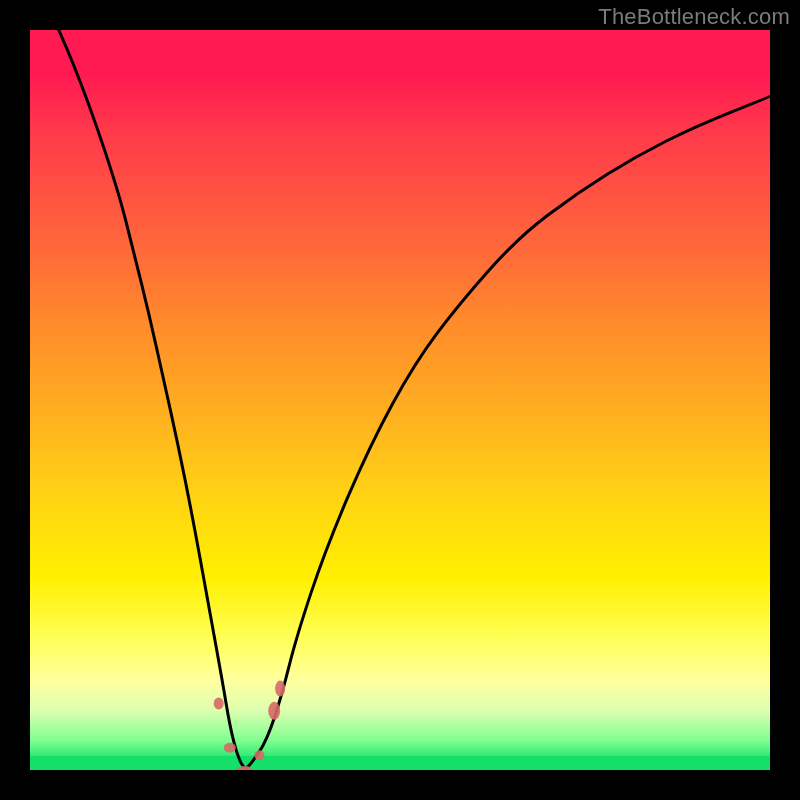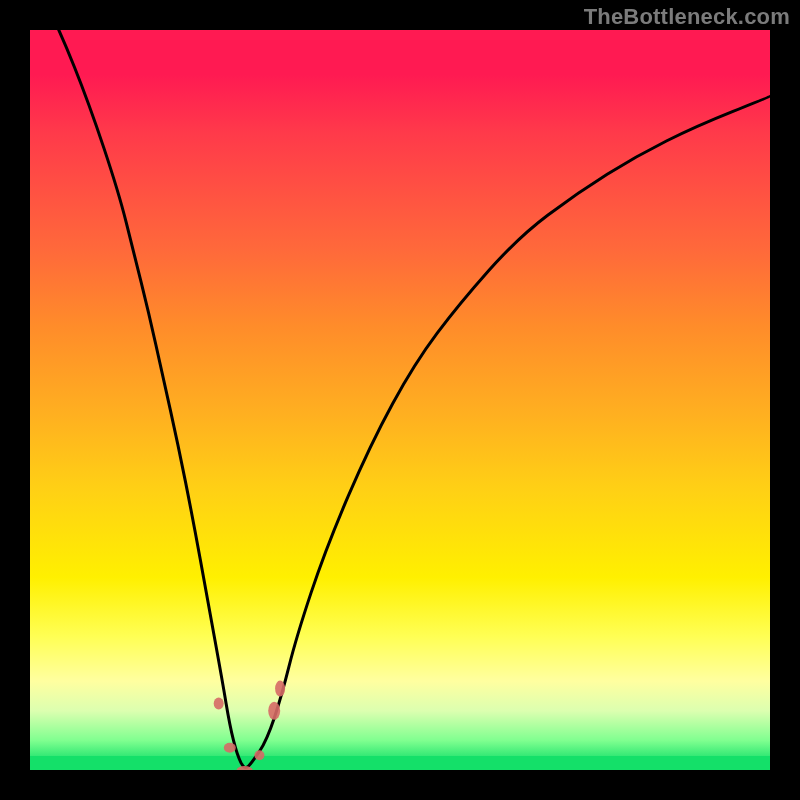--- a/index.html
+++ b/index.html
@@ -63,21 +63,21 @@
     width: 740px;
     height: 740px;
     overflow: visible;
   }
   .watermark {
     position: absolute;
     top: 4px;
     right: 10px;
     color: #7b7b7b;
     font-size: 22px;
-    font-weight: 700;
+    font-weight: 400;
     letter-spacing: 0.2px;
     user-select: none;
   }
   .marker {
     fill: #d66a66;
     fill-opacity: 0.9;
   }
 </style>
 </head>
 <body>

